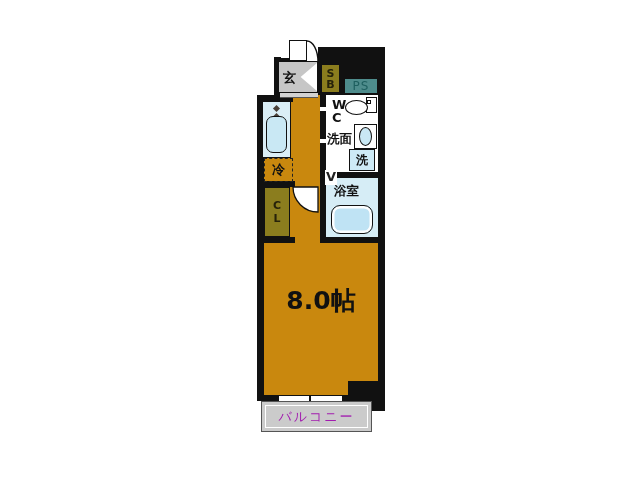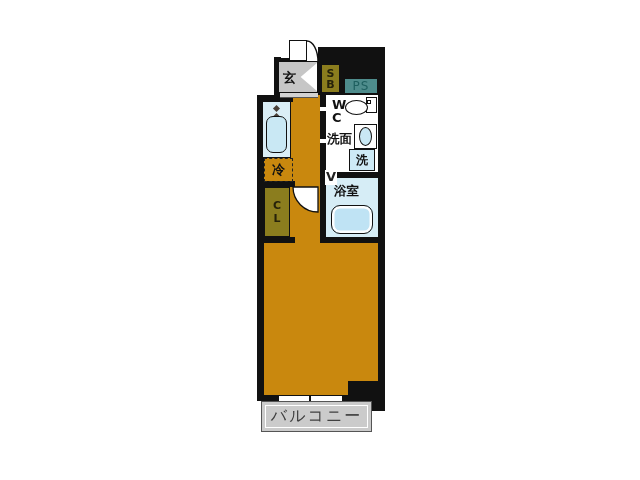--- a/index.html
+++ b/index.html
@@ -45,21 +45,21 @@
        box-shadow:inset 0 0 0 2.5px rgba(255,255,255,.95);box-sizing:border-box;}
   .vchip{left:325px;top:170px;width:12px;height:15px;background:#fff;display:flex;align-items:flex-start;justify-content:center;
          font-size:13px;font-weight:600;color:#222;line-height:14px;}
   .tick{position:absolute;background:#fff;}
   .room-label{left:264px;top:284px;width:114px;text-align:center;font-size:25px;font-weight:600;line-height:33px;}
   .window{left:279px;top:395px;width:63px;height:7px;background:#fff;border-top:1.6px solid #111;border-bottom:1.6px solid #111;box-sizing:border-box;}
   .window-tick{left:309px;top:395px;width:2px;height:7px;background:#111;}
   .balcony{left:261px;top:401px;width:111px;height:31px;background:#CBCBCB;border:1px solid #555;
            box-shadow:inset 0 0 0 3px #CBCBCB, inset 0 0 0 4px #ffffff;box-sizing:border-box;
            display:flex;align-items:center;justify-content:center;}
-  .balcony-lbl{font-size:16px;color:#404040;letter-spacing:2px;}
+  .balcony-lbl{font-size:13px;color:#a21caf;letter-spacing:2px;}
   svg.overlay{position:absolute;left:0;top:0;pointer-events:none;}
 </style>
 </head>
 <body>
 
 <div class="canvas">
 
   <div class="floor" style="left:264px;top:95px;width:114px;height:300px;"></div>
 
   <div class="wall" style="left:318px;top:47px;width:67px;height:48px;"></div>
@@ -120,20 +120,21 @@
 
   <div class="tick" style="left:320px;top:107px;width:6px;height:4px;"></div>
   <div class="tick" style="left:320px;top:139px;width:6px;height:4px;"></div>
 
   <div class="abs bath"></div>
   <div class="abs bath-lbl cjk">浴室</div>
   <div class="abs tub"></div>
   <div class="abs vchip">V</div>
 
   <div class="abs room-label cjk">
+    <div>8.0帖</div>
   </div>
 
   <div class="abs window"></div>
   <div class="abs window-tick"></div>
   <div class="abs balcony">
     <span class="balcony-lbl">バルコニー</span>
   </div>
 
   <svg class="overlay" width="640" height="480" viewBox="0 0 640 480">
     <path d="M 307 41 A 11 21 0 0 1 318 62" fill="none" stroke="#111" stroke-width="1.4"></path>

